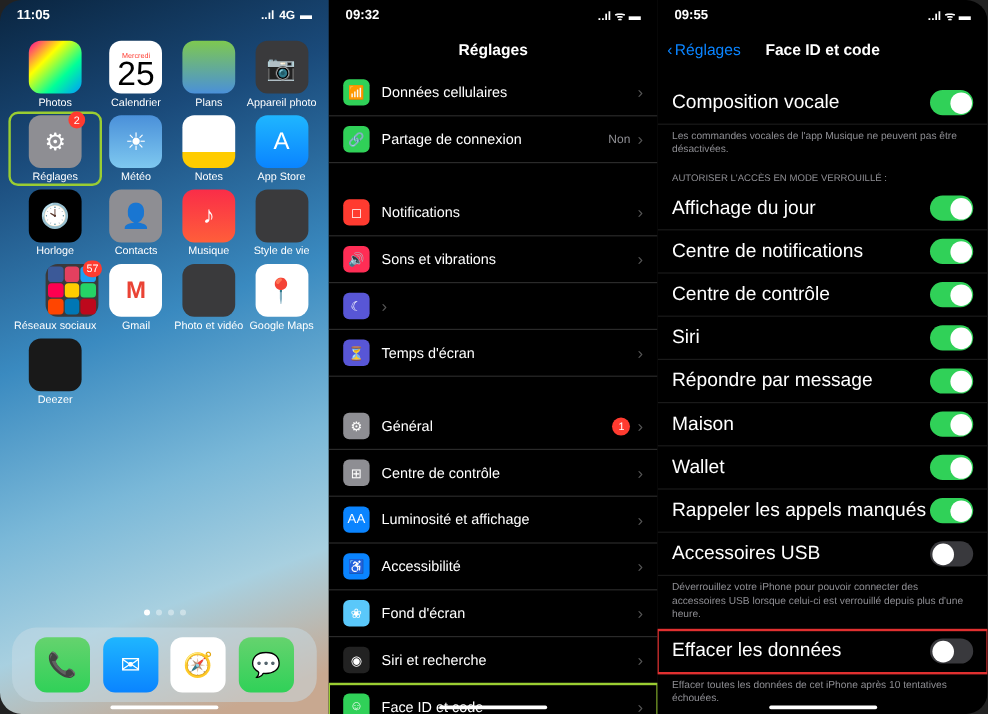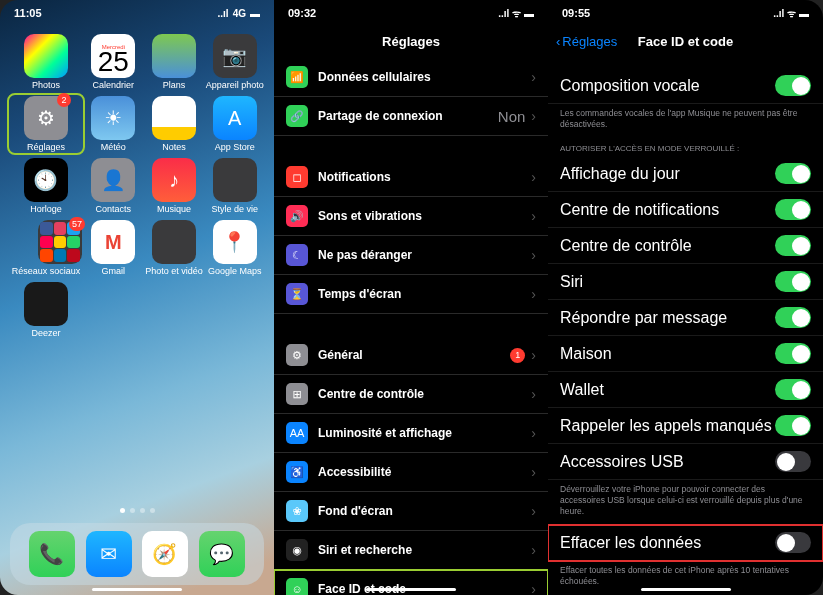--- a/index.html
+++ b/index.html
@@ -17,22 +17,22 @@
 .app-label { font-size: 9px; text-align: center; white-space: nowrap; }
 .badge { position: absolute; top: -3px; right: -3px; background: #ff3b30; border-radius: 8px; min-width: 14px; height: 14px; font-size: 9px; display: flex; align-items: center; justify-content: center; padding: 0 3px; }
 .dock { position: absolute; bottom: 10px; left: 10px; right: 10px; background: rgba(200,220,230,0.5); border-radius: 20px; padding: 8px 14px; display: flex; justify-content: space-around; }
 .dock .app-icon { width: 46px; height: 46px; }
 .highlight-g { border: 2px solid #9acd32; border-radius: 8px; padding: 1px; margin: -3px; }
 .nav { display: flex; align-items: center; justify-content: center; position: relative; height: 34px; font-size: 13px; font-weight: 600; }
 .back { position: absolute; left: 8px; color: #0a84ff; font-weight: 400; display: flex; align-items: center; gap: 2px; }
 .list { font-size: 12px; }
 .row { display: flex; align-items: center; padding: 8px 12px; border-bottom: 0.5px solid #2a2a2a; position: relative; min-height: 34px; }
 .row-icon { width: 22px; height: 22px; border-radius: 5px; margin-right: 10px; display: flex; align-items: center; justify-content: center; font-size: 12px; flex-shrink: 0; }
-.row-label { flex: 1; font-weight: bold; }
-.row-val { color: #8e8e93; margin-right: 6px; font-size: 15px; }
+.row-label { flex: 1; }
+.row-val { color: #8e8e93; margin-right: 6px; font-size: 10px; }
 .chev { color: #555; font-size: 14px; }
 .gap { height: 22px; }
 .gapS { height: 10px; }
 .hl-row-g { outline: 2px solid #9acd32; outline-offset: -1px; }
 .hl-row-r { outline: 2px solid #e03030; outline-offset: -1px; }
 .section-h { font-size: 8px; color: #8e8e93; padding: 6px 12px 3px; text-transform: uppercase; }
 .footnote { font-size: 8.5px; color: #8e8e93; padding: 4px 12px 8px; line-height: 1.3; }
 .row3 { display: flex; align-items: center; justify-content: space-between; padding: 7px 12px; border-bottom: 0.5px solid #1a1a1a; min-height: 32px; }
 .row3-label { font-size: 16px; }
 .toggle { width: 36px; height: 21px; border-radius: 11px; position: relative; }
@@ -192,21 +192,20 @@
         <div class="row-label">Notifications</div>
         <div class="chev">›</div>
       </div>
       <div class="row">
         <div class="row-icon" style="background: rgb(255, 45, 85); font-size: 11px;">🔊</div>
         <div class="row-label">Sons et vibrations</div>
         <div class="chev">›</div>
       </div>
       <div class="row">
         <div class="row-icon" style="background: rgb(88, 86, 214); font-size: 11px;">☾</div>
-        <div class="row-label">Ne pas déranger</div>
         <div class="chev">›</div>
       </div>
       <div class="row">
         <div class="row-icon" style="background: rgb(88, 86, 214); font-size: 11px;">⏳</div>
         <div class="row-label">Temps d'écran</div>
         <div class="chev">›</div>
       </div>
       <div class="gap"></div>
       <div class="row">
         <div class="row-icon" style="background: rgb(142, 142, 147); font-size: 11px;">⚙</div>

